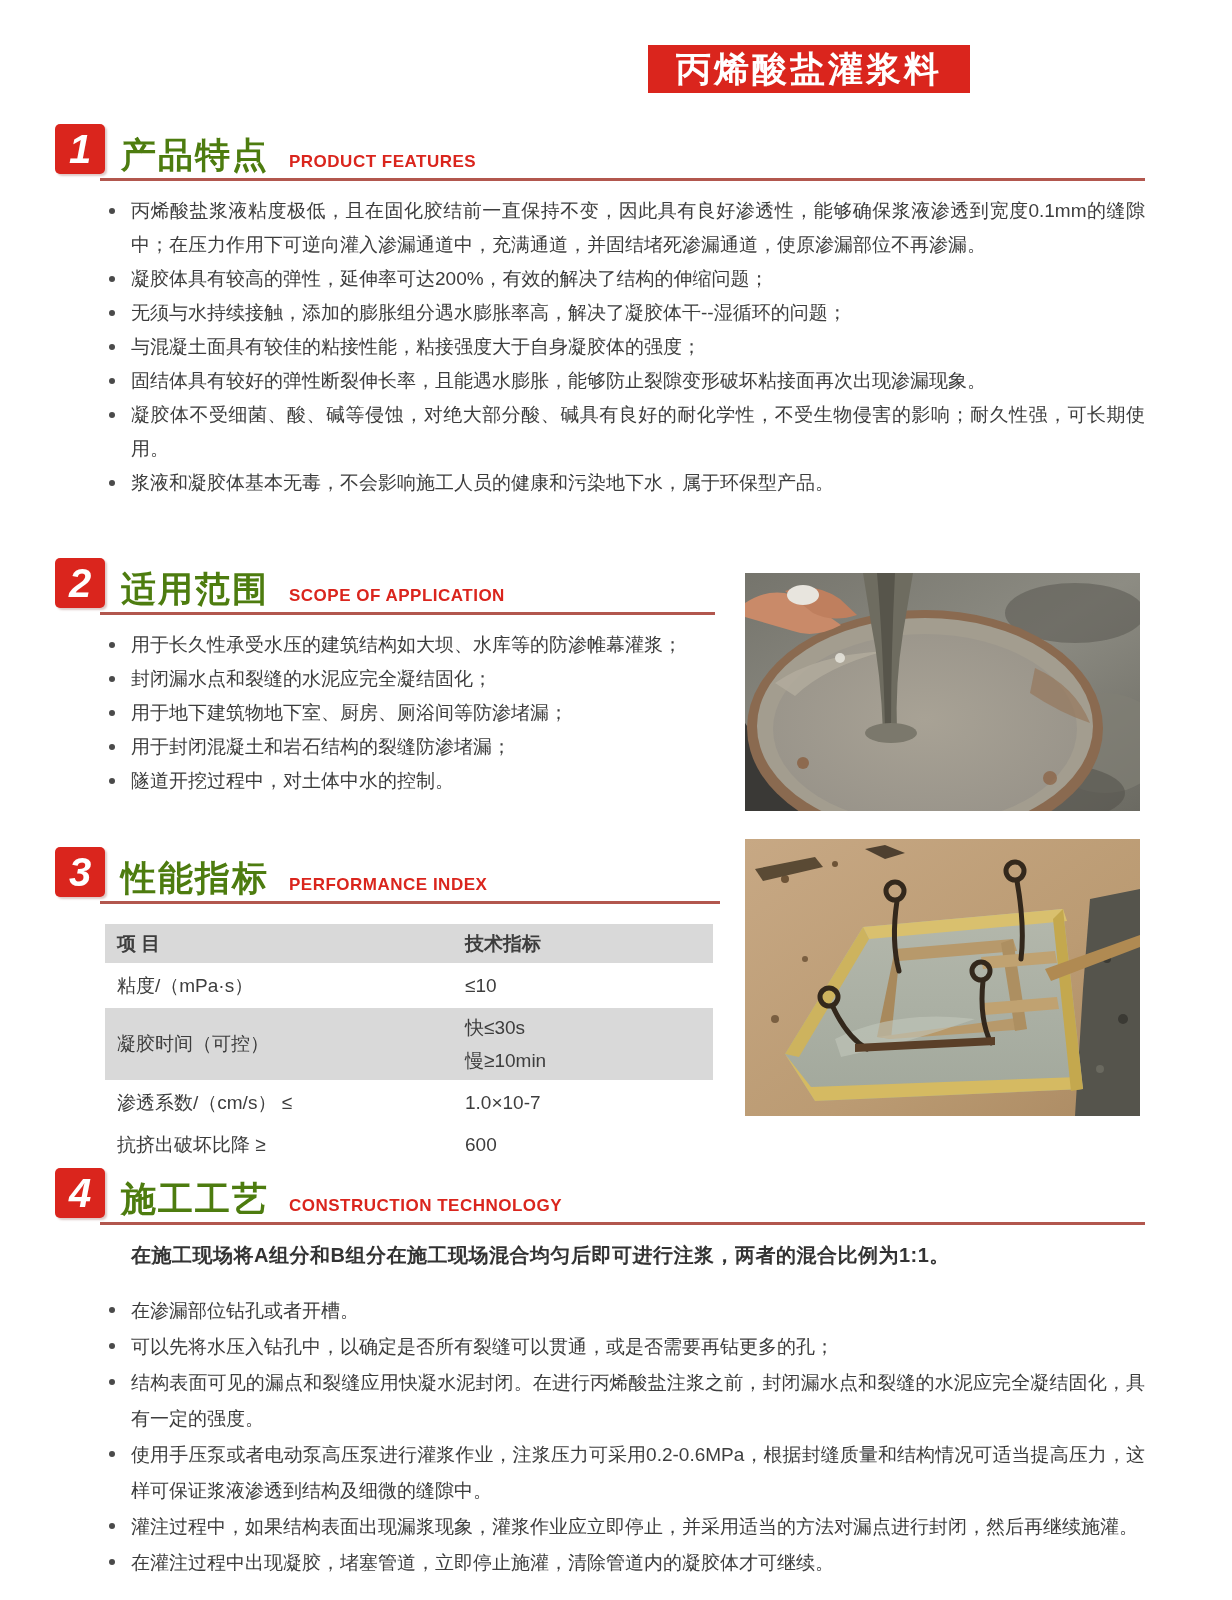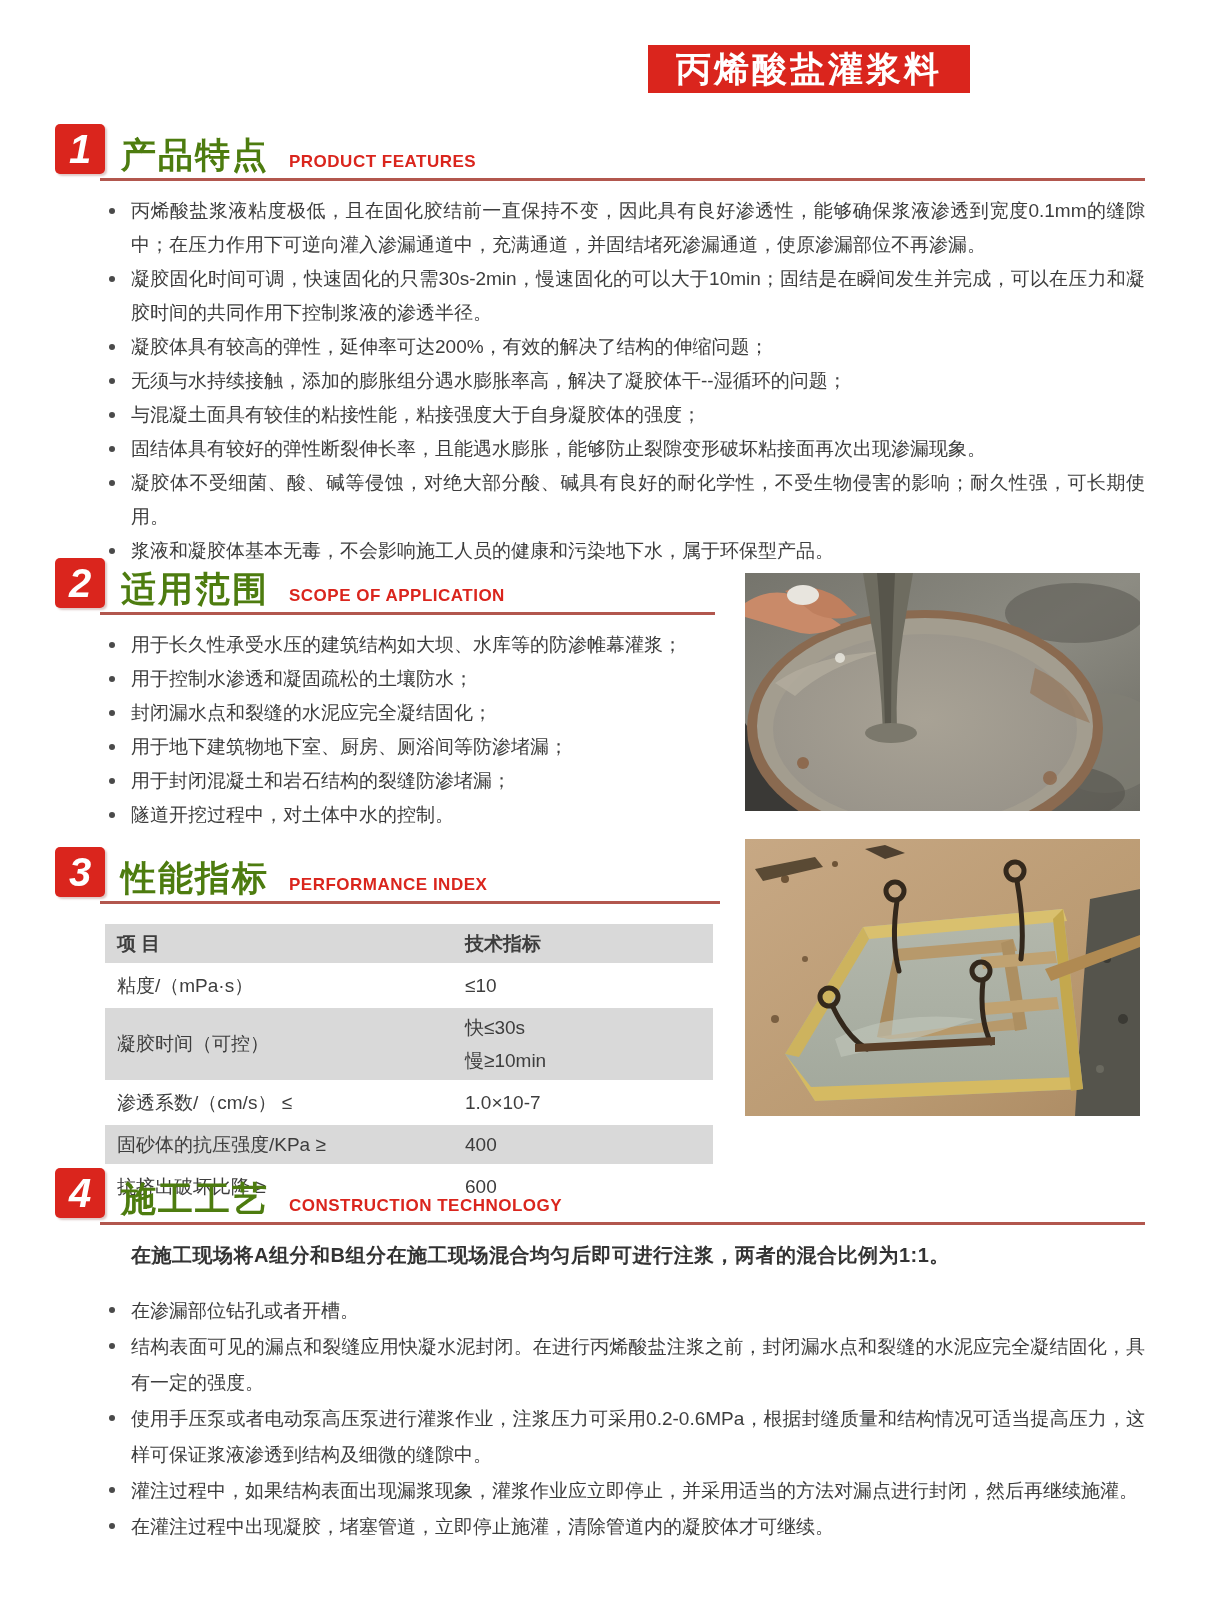--- a/index.html
+++ b/index.html
@@ -52,40 +52,38 @@
 
   <div class="sec" style="top:122px;">
     <div class="sec-head">
       <div class="badge">1</div>
       <div class="cn">产品特点</div>
       <div class="en">PRODUCT FEATURES</div>
     </div>
     <div class="rule" style="width:1045px;"></div>
     <ul class="bullets">
       <li><span class="dot"></span><span>丙烯酸盐浆液粘度极低，且在固化胶结前一直保持不变，因此具有良好渗透性，能够确保浆液渗透到宽度0.1mm的缝隙中；在压力作用下可逆向灌入渗漏通道中，充满通道，并固结堵死渗漏通道，使原渗漏部位不再渗漏。</span></li>
-      <li><span class="dot"></span><span>凝胶固化时间可调，快速固化的只需30s-2min，慢速固化的可以大于10min；固结是在瞬间发生并完成，可以在压力和凝胶时间的共同作用下控制浆液的渗透半径。</span></li>
       <li><span class="dot"></span><span>凝胶体具有较高的弹性，延伸率可达200%，有效的解决了结构的伸缩问题；</span></li>
       <li><span class="dot"></span><span>无须与水持续接触，添加的膨胀组分遇水膨胀率高，解决了凝胶体干--湿循环的问题；</span></li>
       <li><span class="dot"></span><span>与混凝土面具有较佳的粘接性能，粘接强度大于自身凝胶体的强度；</span></li>
       <li><span class="dot"></span><span>固结体具有较好的弹性断裂伸长率，且能遇水膨胀，能够防止裂隙变形破坏粘接面再次出现渗漏现象。</span></li>
       <li><span class="dot"></span><span>凝胶体不受细菌、酸、碱等侵蚀，对绝大部分酸、碱具有良好的耐化学性，不受生物侵害的影响；耐久性强，可长期使用。</span></li>
       <li><span class="dot"></span><span>浆液和凝胶体基本无毒，不会影响施工人员的健康和污染地下水，属于环保型产品。</span></li>
     </ul>
   </div>
 
   <div class="sec" style="top:556px;">
     <div class="sec-head">
       <div class="badge">2</div>
       <div class="cn">适用范围</div>
       <div class="en">SCOPE OF APPLICATION</div>
     </div>
     <div class="rule" style="width:615px;"></div>
     <ul class="bullets narrow">
       <li><span class="dot"></span><span>用于长久性承受水压的建筑结构如大坝、水库等的防渗帷幕灌浆；</span></li>
-      <li><span class="dot"></span><span>用于控制水渗透和凝固疏松的土壤防水；</span></li>
       <li><span class="dot"></span><span>封闭漏水点和裂缝的水泥应完全凝结固化；</span></li>
       <li><span class="dot"></span><span>用于地下建筑物地下室、厨房、厕浴间等防渗堵漏；</span></li>
       <li><span class="dot"></span><span>用于封闭混凝土和岩石结构的裂缝防渗堵漏；</span></li>
       <li><span class="dot"></span><span>隧道开挖过程中，对土体中水的控制。</span></li>
     </ul>
   </div>
 
   <svg class="photo" style="left:745px;top:573px;" width="395" height="238" viewBox="0 0 395 238">
     <defs>
       <linearGradient id="floor1" x1="0" y1="0" x2="1" y2="1">
@@ -147,24 +145,20 @@
         <td>≤10</td>
       </tr>
       <tr class="gray">
         <td>凝胶时间（可控）</td>
         <td class="preline">快≤30s
 慢≥10min</td>
       </tr>
       <tr class="h36">
         <td>渗透系数/（cm/s）  ≤</td>
         <td>1.0×10-7</td>
-      </tr>
-      <tr class="gray h36">
-        <td>固砂体的抗压强度/KPa ≥</td>
-        <td>400</td>
       </tr>
       <tr class="h36">
         <td>抗挤出破坏比降 ≥</td>
         <td>600</td>
       </tr>
     </tbody>
       </table>
   </div>
 
   <svg class="photo" style="left:745px;top:839px;" width="395" height="277" viewBox="0 0 395 277">
@@ -225,20 +219,21 @@
   <div class="sec" style="top:1166px;">
     <div class="sec-head">
       <div class="badge">4</div>
       <div class="cn">施工工艺</div>
       <div class="en">CONSTRUCTION TECHNOLOGY</div>
     </div>
     <div class="rule" style="width:1045px;"></div>
     <div class="intro">在施工现场将A组分和B组分在施工现场混合均匀后即可进行注浆，两者的混合比例为1:1。</div>
     <ul class="bullets lh36" style="margin-top:24px;">
       <li><span class="dot"></span><span>在渗漏部位钻孔或者开槽。</span></li>
+      <li><span class="dot"></span><span>可以先将水压入钻孔中，以确定是否所有裂缝可以贯通，或是否需要再钻更多的孔；</span></li>
       <li><span class="dot"></span><span>结构表面可见的漏点和裂缝应用快凝水泥封闭。在进行丙烯酸盐注浆之前，封闭漏水点和裂缝的水泥应完全凝结固化，具有一定的强度。</span></li>
       <li><span class="dot"></span><span>使用手压泵或者电动泵高压泵进行灌浆作业，注浆压力可采用0.2-0.6MPa，根据封缝质量和结构情况可适当提高压力，这样可保证浆液渗透到结构及细微的缝隙中。</span></li>
       <li><span class="dot"></span><span>灌注过程中，如果结构表面出现漏浆现象，灌浆作业应立即停止，并采用适当的方法对漏点进行封闭，然后再继续施灌。</span></li>
       <li><span class="dot"></span><span>在灌注过程中出现凝胶，堵塞管道，立即停止施灌，清除管道内的凝胶体才可继续。</span></li>
     </ul>
   </div>
 
 </div>
 
 </body></html>

